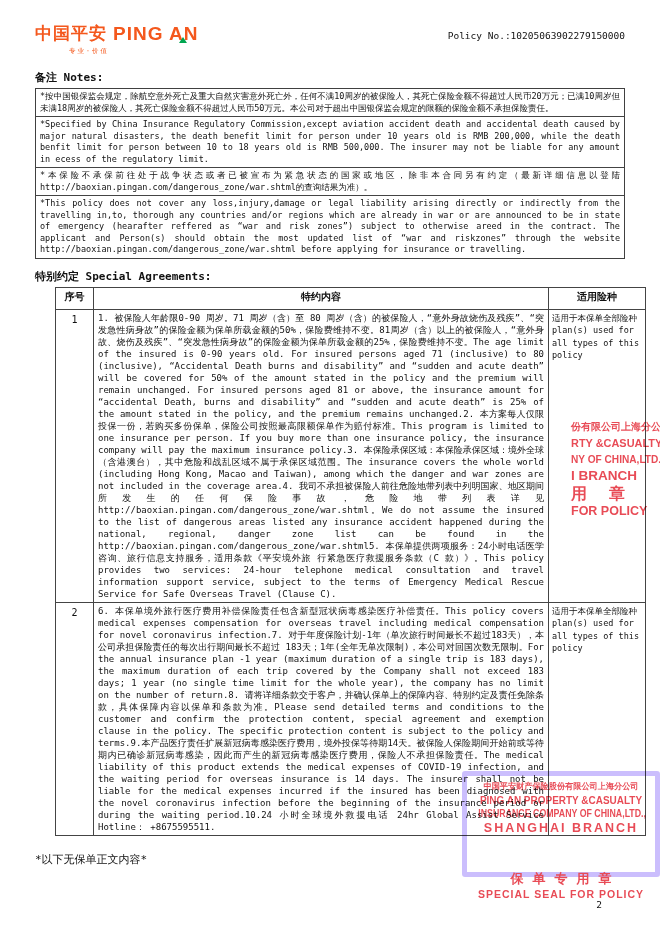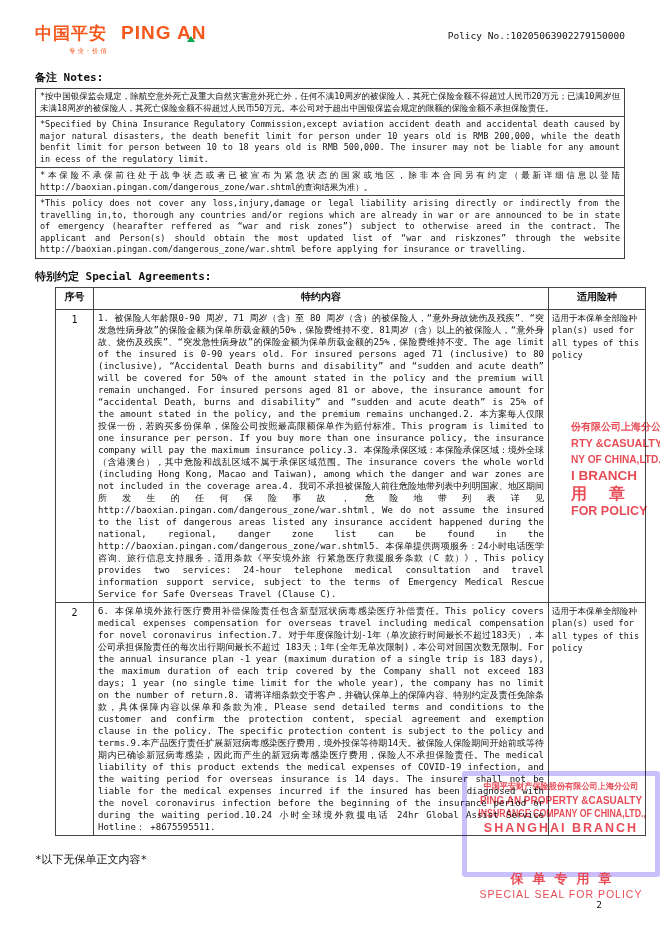--- a/index.html
+++ b/index.html
@@ -4,21 +4,21 @@
 <style>
   html,body{margin:0;padding:0;background:#888;}
   .page{
     width:660px;height:933px;position:relative;overflow:hidden;background:#fff;
     font-family:"DejaVu Sans Mono","DejaVu Sans",monospace;color:#111;
     margin:0 auto;
   }
   .inner{padding:22px 35px 0 35px;}
   
   .header-row{display:flex;justify-content:space-between;align-items:flex-start;}
-  .logo-line{display:flex;align-items:flex-start;gap:14px;}
+  .logo-line{display:flex;align-items:center;gap:6px;}
   .logo-cn{color:#f4581d;font-weight:bold;font-size:17px;font-family:"DejaVu Sans",sans-serif;letter-spacing:1px;}
   .logo-en{color:#f4581d;font-weight:bold;font-size:19px;font-family:"Liberation Sans",sans-serif;letter-spacing:1px;position:relative;padding-right:2px;}
   .logo-tri{position:absolute;right:13px;bottom:2px;width:0;height:0;border-left:4px solid transparent;border-right:4px solid transparent;border-bottom:6px solid #00a651;}
   .logo-tagline{color:#f4581d;font-size:6.5px;letter-spacing:2px;margin:2px 0 4px 34px;}
   .policy-no{font-size:9.5px;margin-top:8px;}
   
   .sec-heading{font-weight:bold;font-size:11px;margin:10px 0 3px 0;}
   .notes-table{border:1px solid #404040;}
   .note-row{border-bottom:1px solid #444;padding:2px 4px;font-size:8.5px;line-height:11.5px;text-align:justify;}
   .note-row:last-child{border-bottom:none;}
@@ -40,21 +40,21 @@
   .sp-l3{font-size:11px;font-weight:bold;line-height:16px;transform:scaleX(.92);transform-origin:left;}
   .sp-l4{font-size:13.5px;font-weight:bold;line-height:17px;}
   .sp-l5{font-size:16px;font-weight:bold;line-height:19px;letter-spacing:22px;}
   .sp-l6{font-size:12.5px;font-weight:bold;line-height:17px;}
   .stamp-full{position:absolute;left:462px;top:771px;width:188px;height:92px;border:5px solid #c4b5fd;border-radius:3px;text-align:center;padding-top:4px;box-sizing:content-box;}
   .sf-l1{font-size:8.5px;font-weight:bold;line-height:13px;white-space:nowrap;transform:scaleX(.96);transform-origin:center;}
   .sf-l2{font-size:10.5px;font-weight:bold;line-height:14px;white-space:nowrap;transform:scaleX(.95);transform-origin:center;}
   .sf-l3{font-size:10px;font-weight:bold;line-height:13px;white-space:nowrap;transform:scaleX(.88);transform-origin:center;}
   .sf-l4{font-size:12.5px;font-weight:bold;line-height:16px;letter-spacing:2px;}
   .sf-l5{font-size:13px;font-weight:bold;line-height:17px;letter-spacing:9px;text-indent:9px;margin-top:34px;}
-  .sf-l6{font-size:10.5px;font-weight:normal;line-height:14px;letter-spacing:1px;}
+  .sf-l6{font-size:10.5px;font-weight:bold;line-height:14px;letter-spacing:1px;}
 </style>
 </head>
 <body>
 
 <div class="page">
   <div class="inner">
 
     <div class="header-row">
       <div>
         <div class="logo-line">

